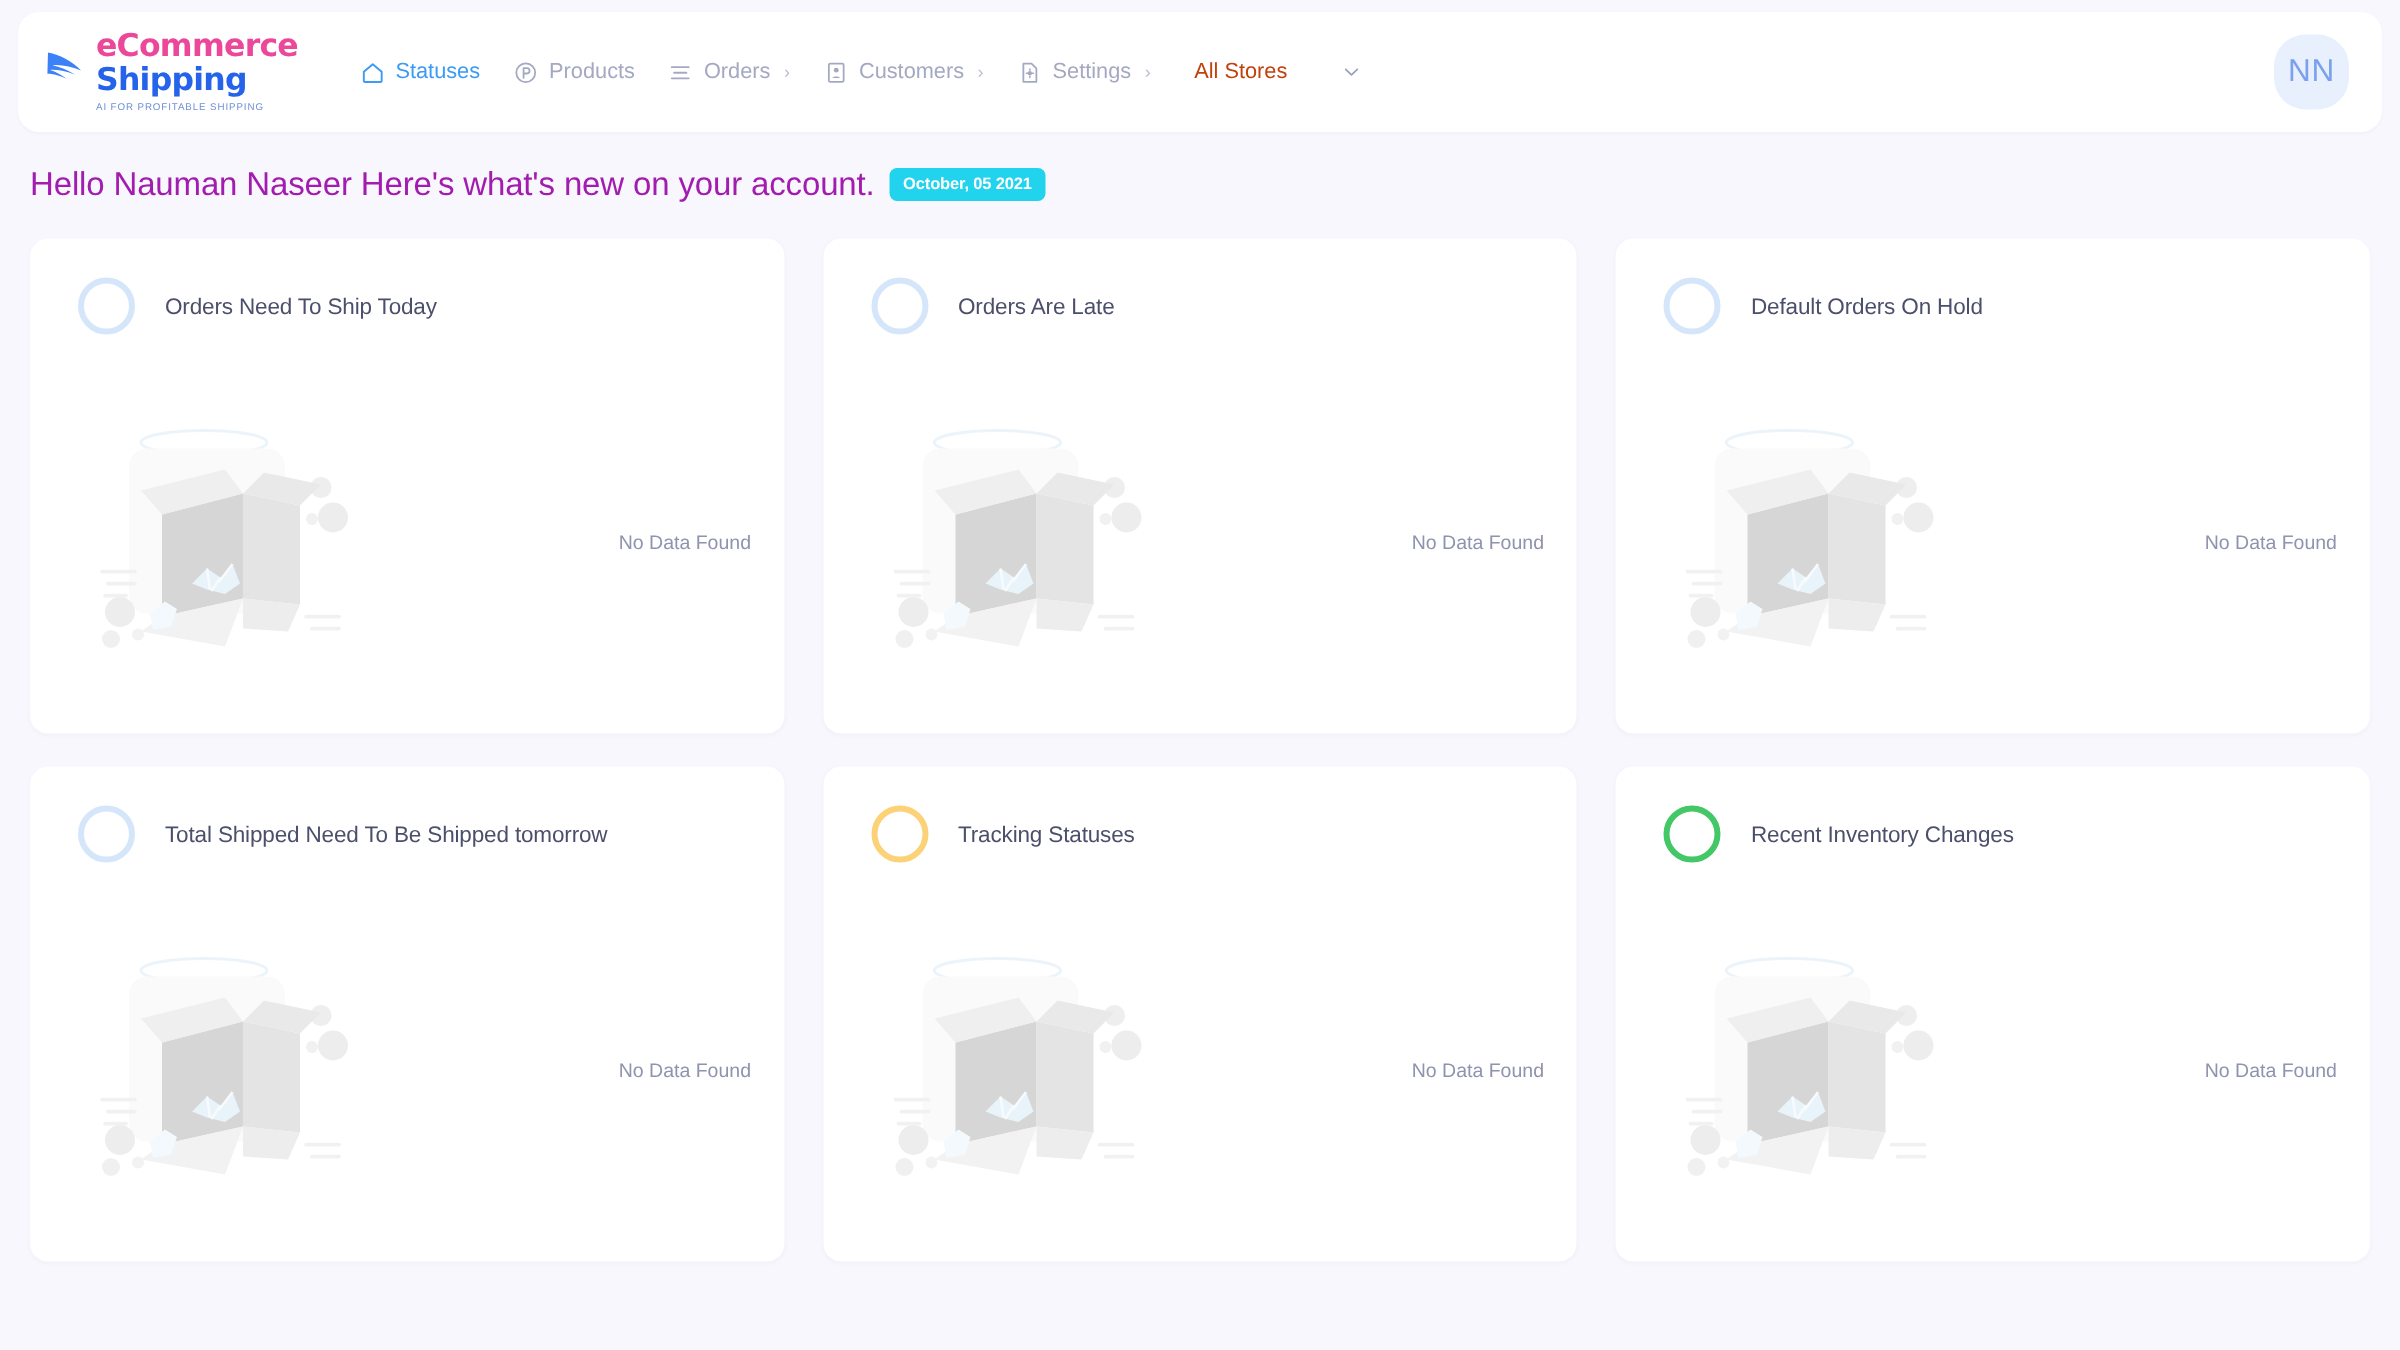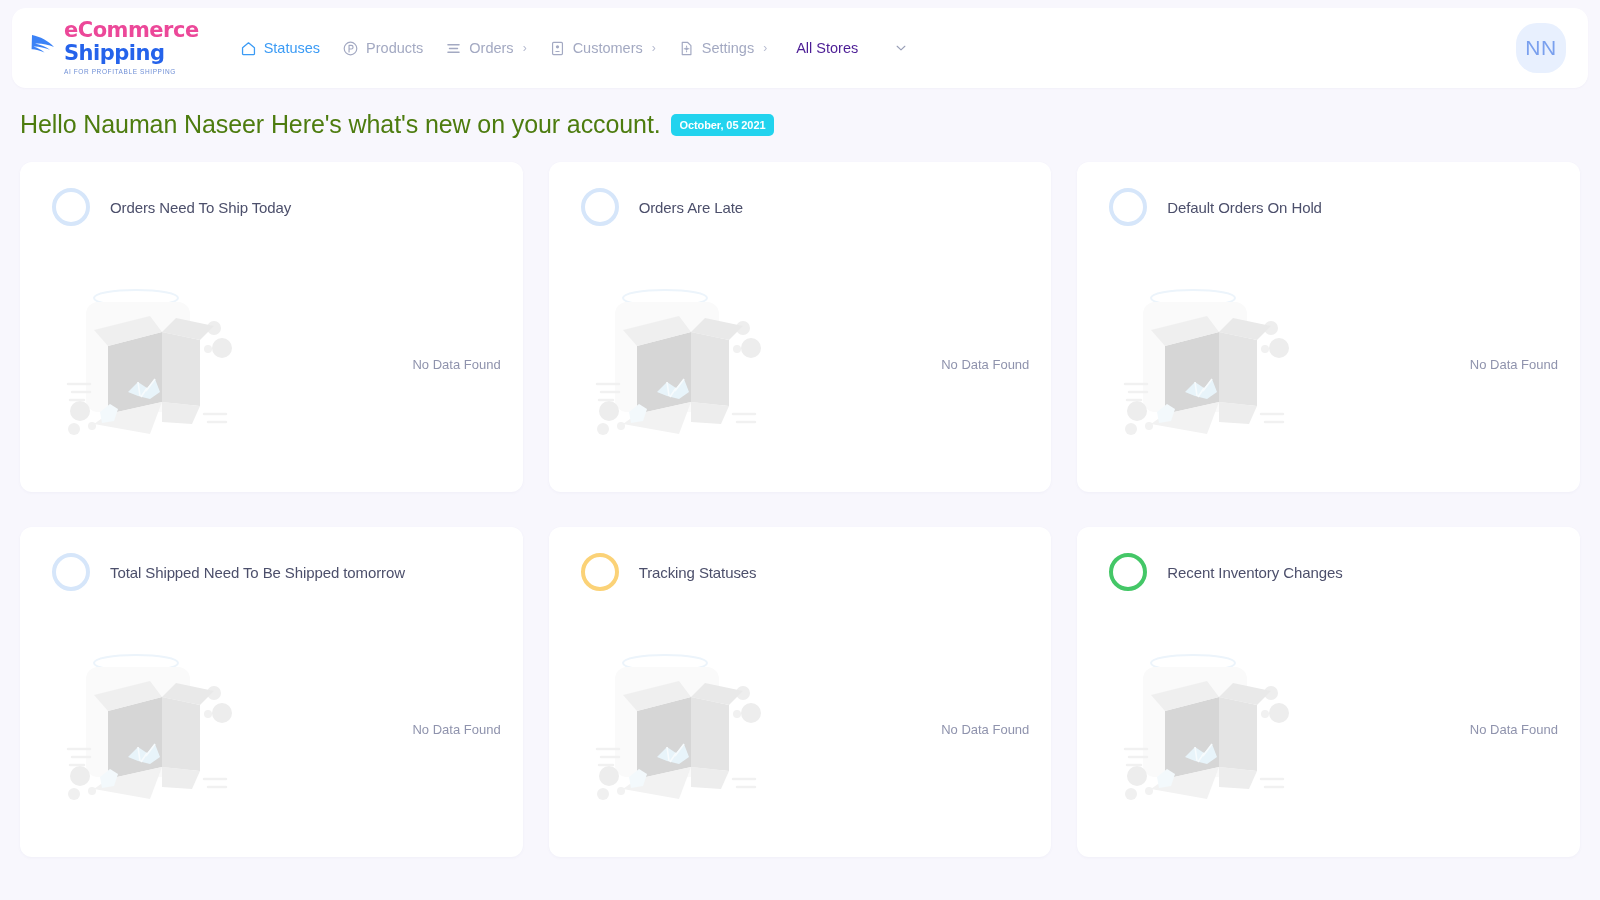--- a/index.html
+++ b/index.html
@@ -95,21 +95,21 @@
   .store-select {
     display: flex;
     align-items: center;
     gap: 36px;
     margin-left: 14px;
     padding: 6px 10px 6px 4px;
     cursor: pointer;
   }
   .store-label {
     font-size: 14.5px;
-    color: #4c1d95;
+    color: #c2410c;
     white-space: nowrap;
   }
   .store-chev { color: #9aa0b8; display: flex; }
 
   .spacer { flex: 1 1 auto; }
 
   .avatar {
     width: 50px;
     height: 50px;
     border-radius: 21px;
@@ -125,40 +125,40 @@
   }
 
   
   .greeting {
     display: flex;
     align-items: center;
     gap: 10px;
     padding: 22px 0 0 20px;
   }
   .greeting-text {
-    font-size: 25px;
-    color: #4d7c0f;
+    font-size: 22px;
+    color: #a21caf;
     letter-spacing: -0.1px;
   }
   .date-badge {
     background: #22d3ee;
     color: #ffffff;
     font-size: 11px;
     font-weight: bold;
     padding: 5px 9px 5px 9px;
     border-radius: 5px;
     letter-spacing: -0.1px;
     white-space: nowrap;
   }
 
   
   .grid {
     display: grid;
     grid-template-columns: repeat(3, 1fr);
-    gap: 35px 26px;
+    gap: 22px 26px;
     padding: 23px 20px 0 20px;
   }
   .card {
     background: #ffffff;
     border-radius: 12px;
     height: 330px;
     box-shadow: 0 1px 3px rgba(100, 90, 160, 0.05);
     display: flex;
     flex-direction: column;
     padding: 26px 22px 18px 22px;

